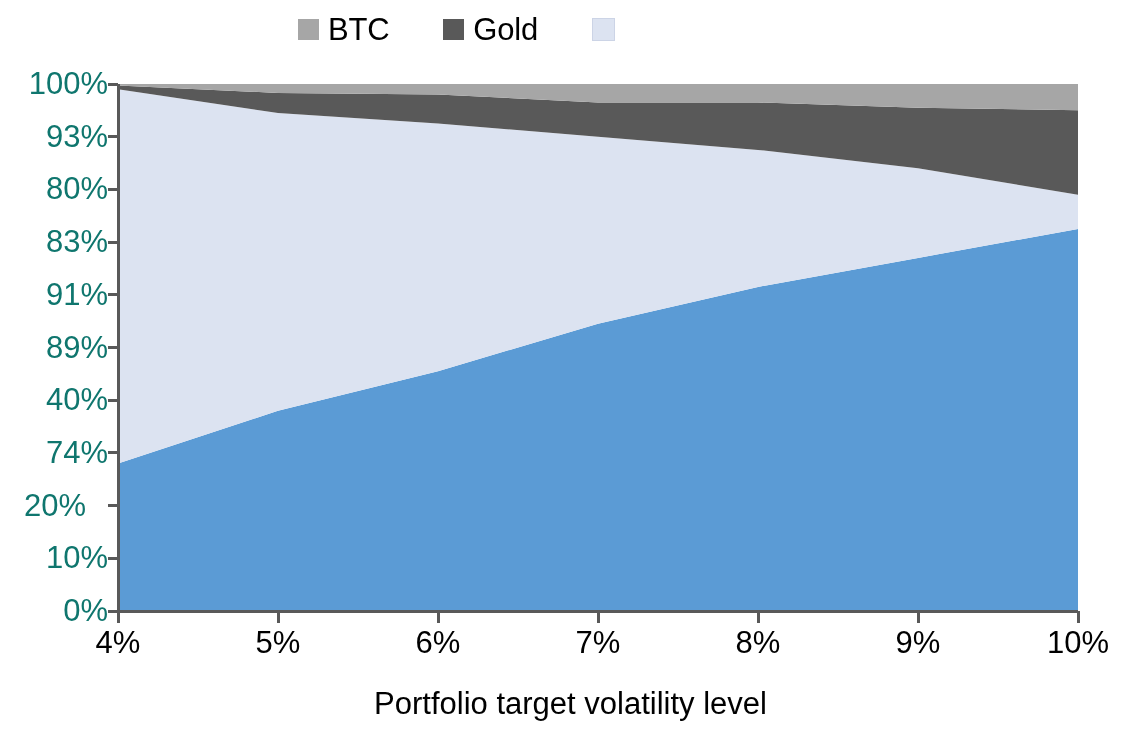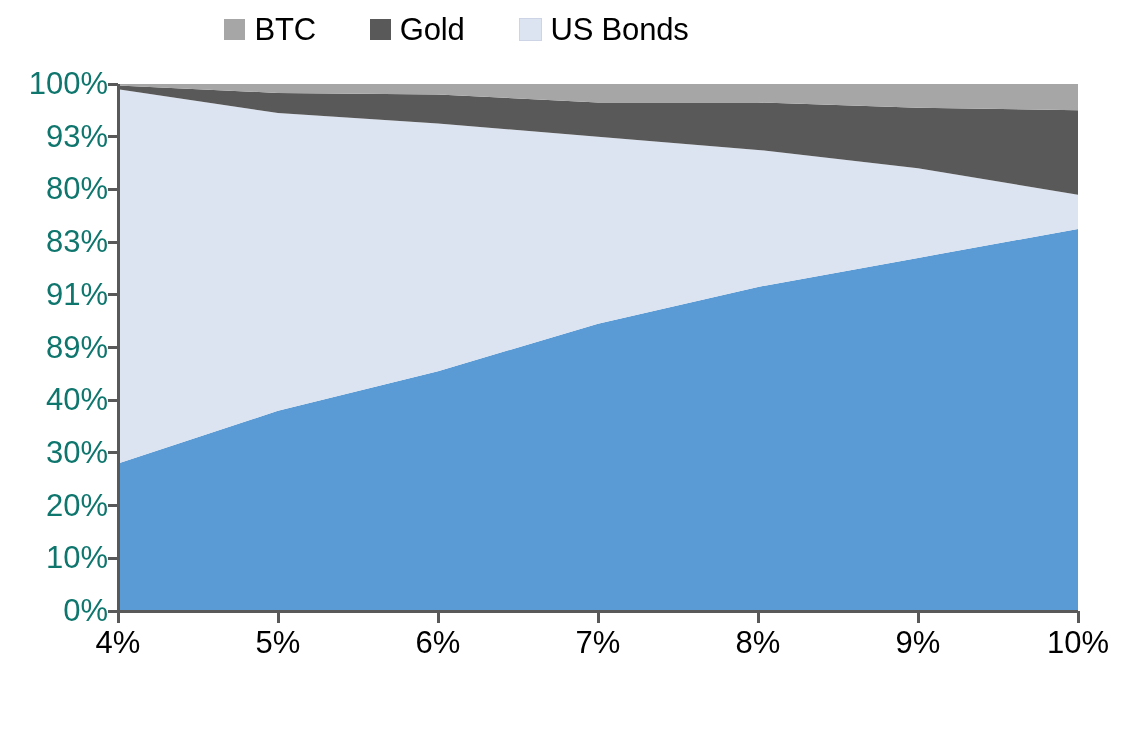--- a/index.html
+++ b/index.html
@@ -130,21 +130,20 @@
     <div class="legend-entry">
       <span class="legend-swatch" id="sw0" style="background: rgb(166, 166, 166);"></span>
       <span class="legend-label">BTC</span>
     </div>
     <div class="legend-entry">
       <span class="legend-swatch" id="sw1" style="background: rgb(89, 89, 89);"></span>
       <span class="legend-label">Gold</span>
     </div>
     <div class="legend-entry">
       <span class="legend-swatch" id="sw2" style="background: rgb(220, 227, 241); border: 1px solid rgb(204, 212, 230);"></span>
-      <span class="legend-label">US Bonds</span>
     </div>
   </div>
 
   <div id="plot-wrap">
     <svg id="plot-svg" width="1141" height="742">
       <g id="area-layers">
           <path d="M118.00 463.44 L278.00 410.74 L438.00 371.22 L598.00 323.78 L758.00 286.89 L918.00 257.91 L1078.00 228.93 L1078.00 611.00 L918.00 611.00 L758.00 611.00 L598.00 611.00 L438.00 611.00 L278.00 611.00 L118.00 611.00 Z" fill="#5b9bd5" stroke="none" shape-rendering="geometricPrecision"></path>
           <path d="M118.00 89.27 L278.00 112.99 L438.00 123.52 L598.00 136.70 L758.00 149.88 L918.00 168.32 L1078.00 194.67 L1078.00 228.93 L918.00 257.91 L758.00 286.89 L598.00 323.78 L438.00 371.22 L278.00 410.74 L118.00 463.44 Z" fill="#dce3f1" stroke="none" shape-rendering="geometricPrecision"></path>
           <path d="M118.00 85.58 L278.00 92.96 L438.00 94.54 L598.00 102.44 L758.00 102.44 L918.00 107.72 L1078.00 110.35 L1078.00 194.67 L918.00 168.32 L758.00 149.88 L598.00 136.70 L438.00 123.52 L278.00 112.99 L118.00 89.27 Z" fill="#595959" stroke="none" shape-rendering="geometricPrecision"></path>
           <path d="M118.00 84.00 L278.00 84.00 L438.00 84.00 L598.00 84.00 L758.00 84.00 L918.00 84.00 L1078.00 84.00 L1078.00 110.35 L918.00 107.72 L758.00 102.44 L598.00 102.44 L438.00 94.54 L278.00 92.96 L118.00 85.58 Z" fill="#a6a6a6" stroke="none" shape-rendering="geometricPrecision"></path>
@@ -172,35 +171,36 @@
           <line x1="758" y1="611" x2="758" y2="623" stroke="#595959" stroke-width="3" shape-rendering="crispEdges"></line>
           <line x1="918" y1="611" x2="918" y2="623" stroke="#595959" stroke-width="3" shape-rendering="crispEdges"></line>
           <line x1="1078" y1="611" x2="1078" y2="623" stroke="#595959" stroke-width="3" shape-rendering="crispEdges"></line>
         </g>
     </svg>
   </div>
 
   <div id="y-axis-labels">
       <div class="y-tick-label" style="top: 595px;">0%</div>
       <div class="y-tick-label" style="top: 542.3px;">10%</div>
-      <div class="y-tick-label" style="top: 489.6px;">20%</div>
-      <div class="y-tick-label" style="top: 436.9px;">30%</div>
+      <div class="y-tick-label" style="top: 489.6px; text-align: center;">20%</div>
+      <div class="y-tick-label" style="top: 436.9px;">74%</div>
       <div class="y-tick-label" style="top: 384.2px;">40%</div>
       <div class="y-tick-label" style="top: 331.5px;">89%</div>
       <div class="y-tick-label" style="top: 278.8px;">91%</div>
       <div class="y-tick-label" style="top: 226.1px;">83%</div>
       <div class="y-tick-label" style="top: 173.4px;">80%</div>
       <div class="y-tick-label" style="top: 120.7px;">93%</div>
       <div class="y-tick-label" style="top: 68px;">100%</div>
     </div>
 
   <div id="x-axis-labels">
       <div class="x-tick-label" style="left: 118px;">4%</div>
       <div class="x-tick-label" style="left: 278px;">5%</div>
       <div class="x-tick-label" style="left: 438px;">6%</div>
       <div class="x-tick-label" style="left: 598px;">7%</div>
       <div class="x-tick-label" style="left: 758px;">8%</div>
       <div class="x-tick-label" style="left: 918px;">9%</div>
       <div class="x-tick-label" style="left: 1078px;">10%</div>
     </div>
 
+  <div id="x-axis-title">Portfolio target volatility level</div>
 
 </div>
 
 </body></html>

